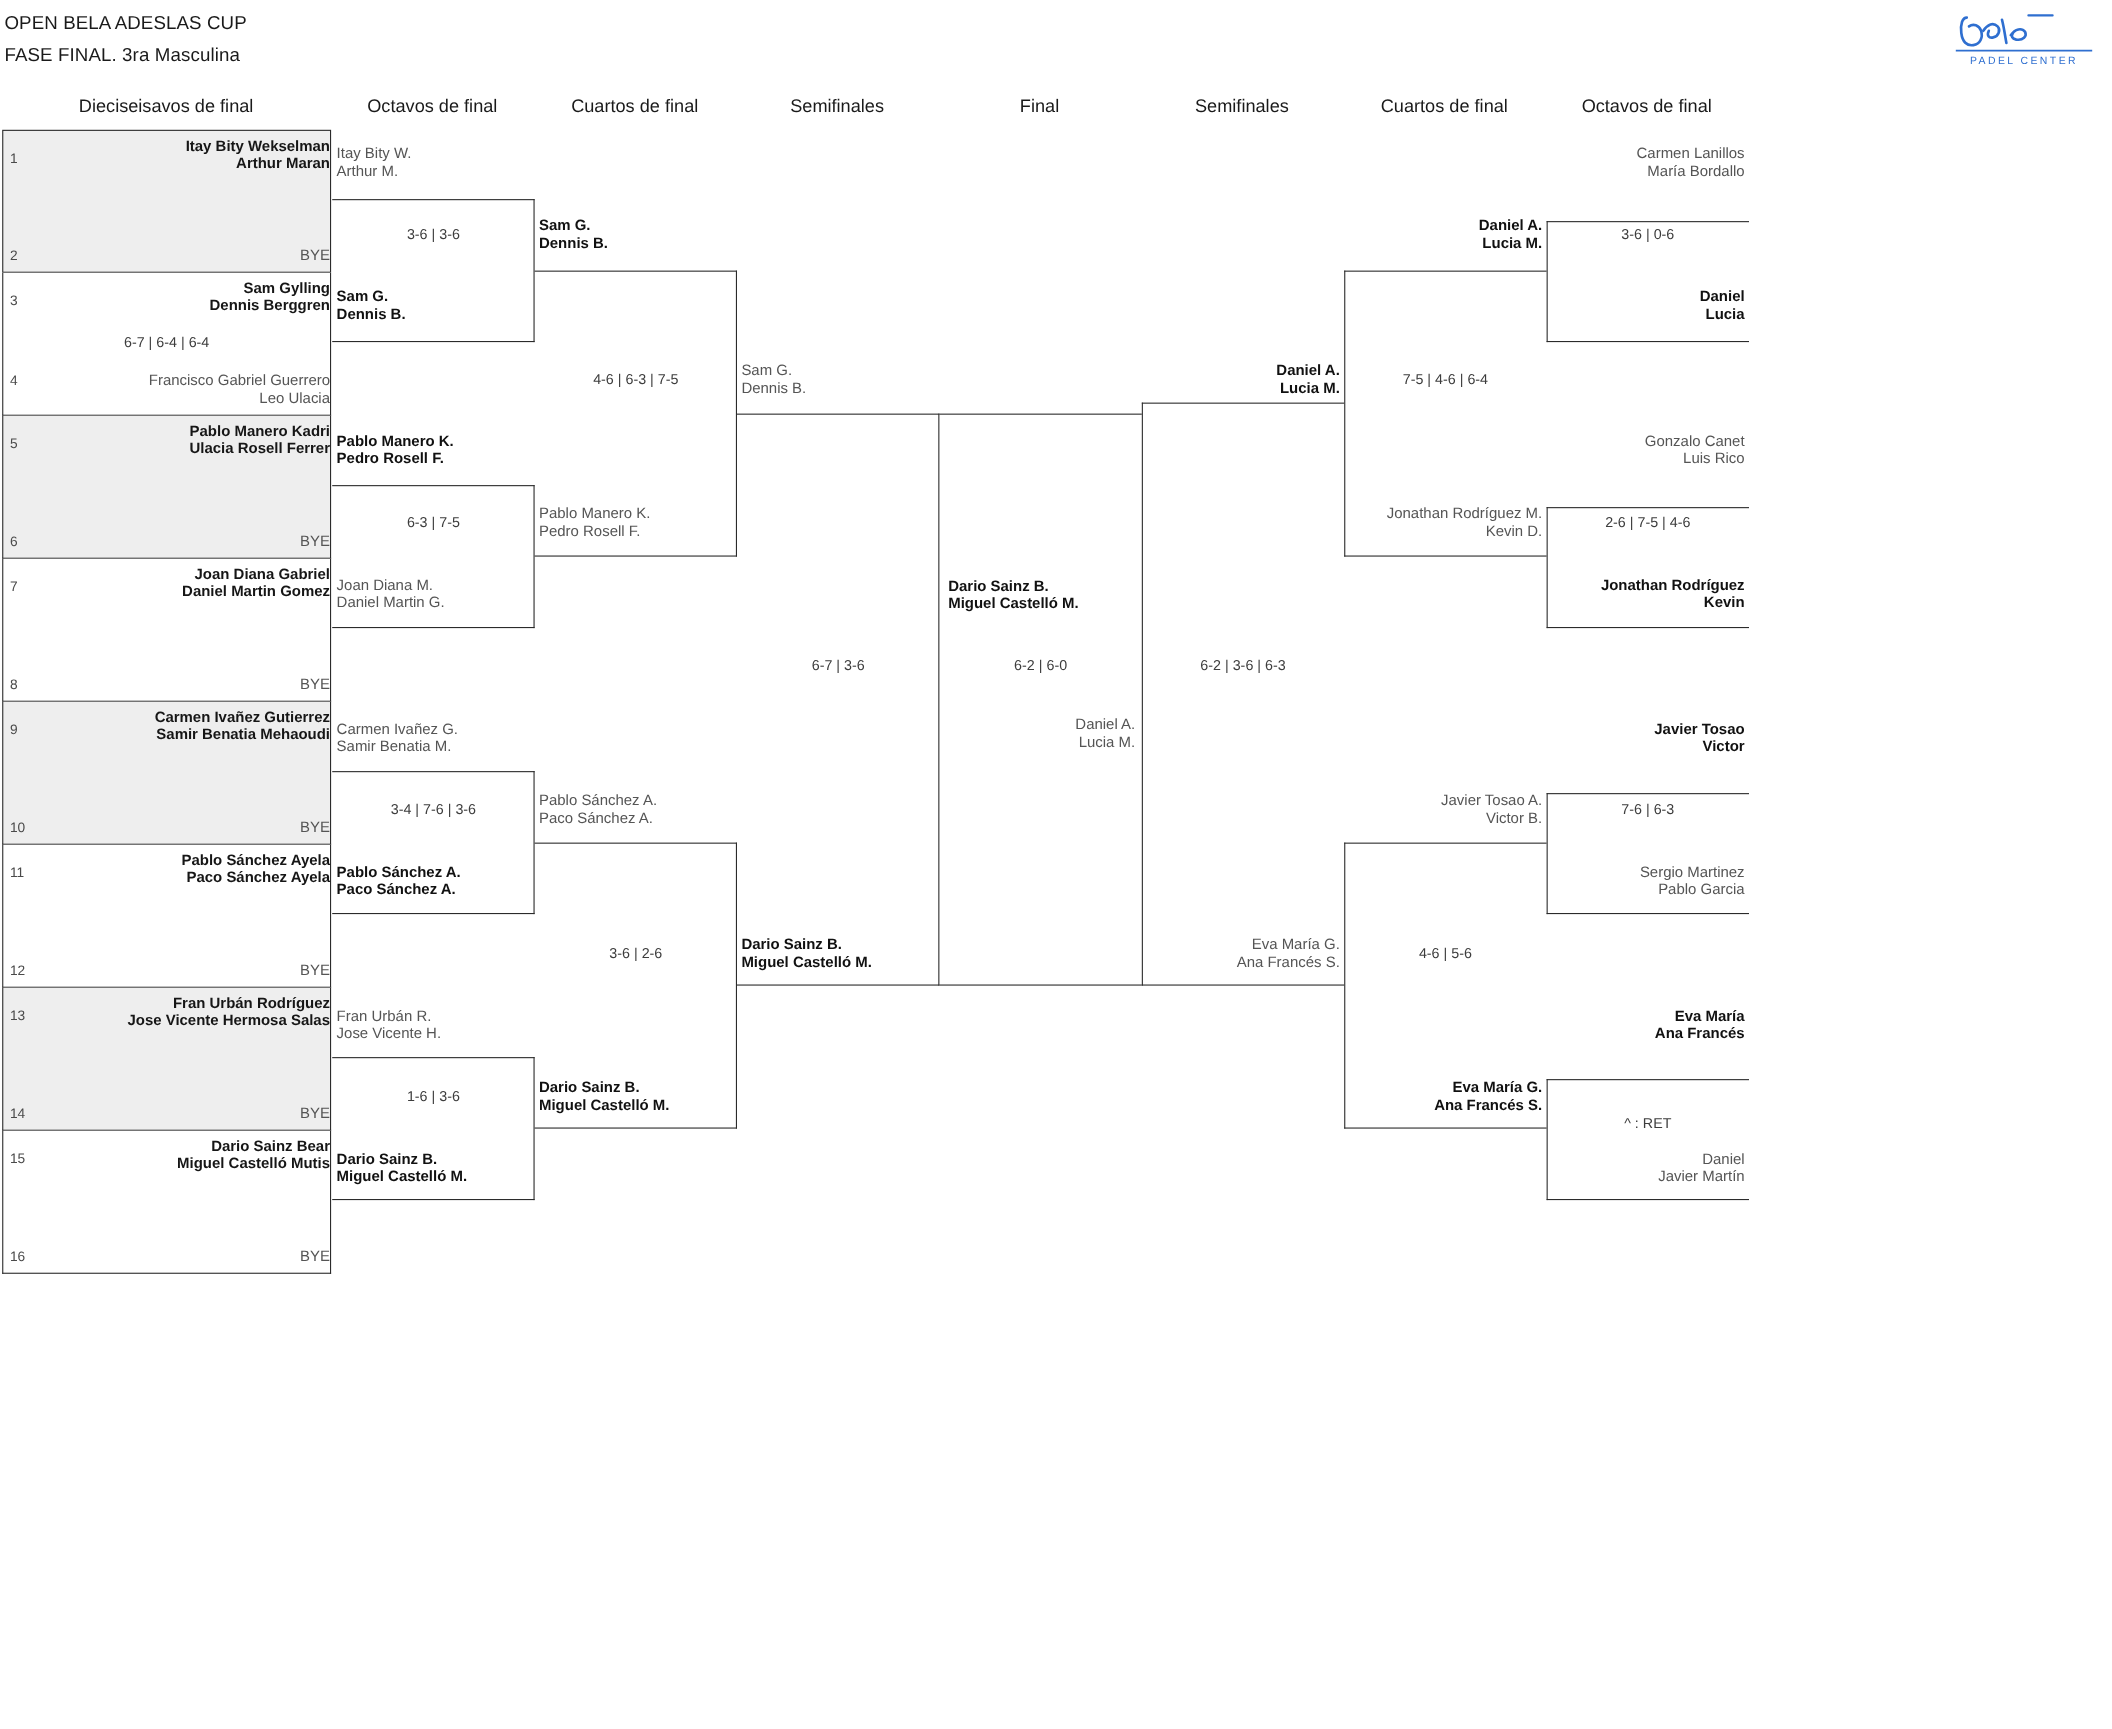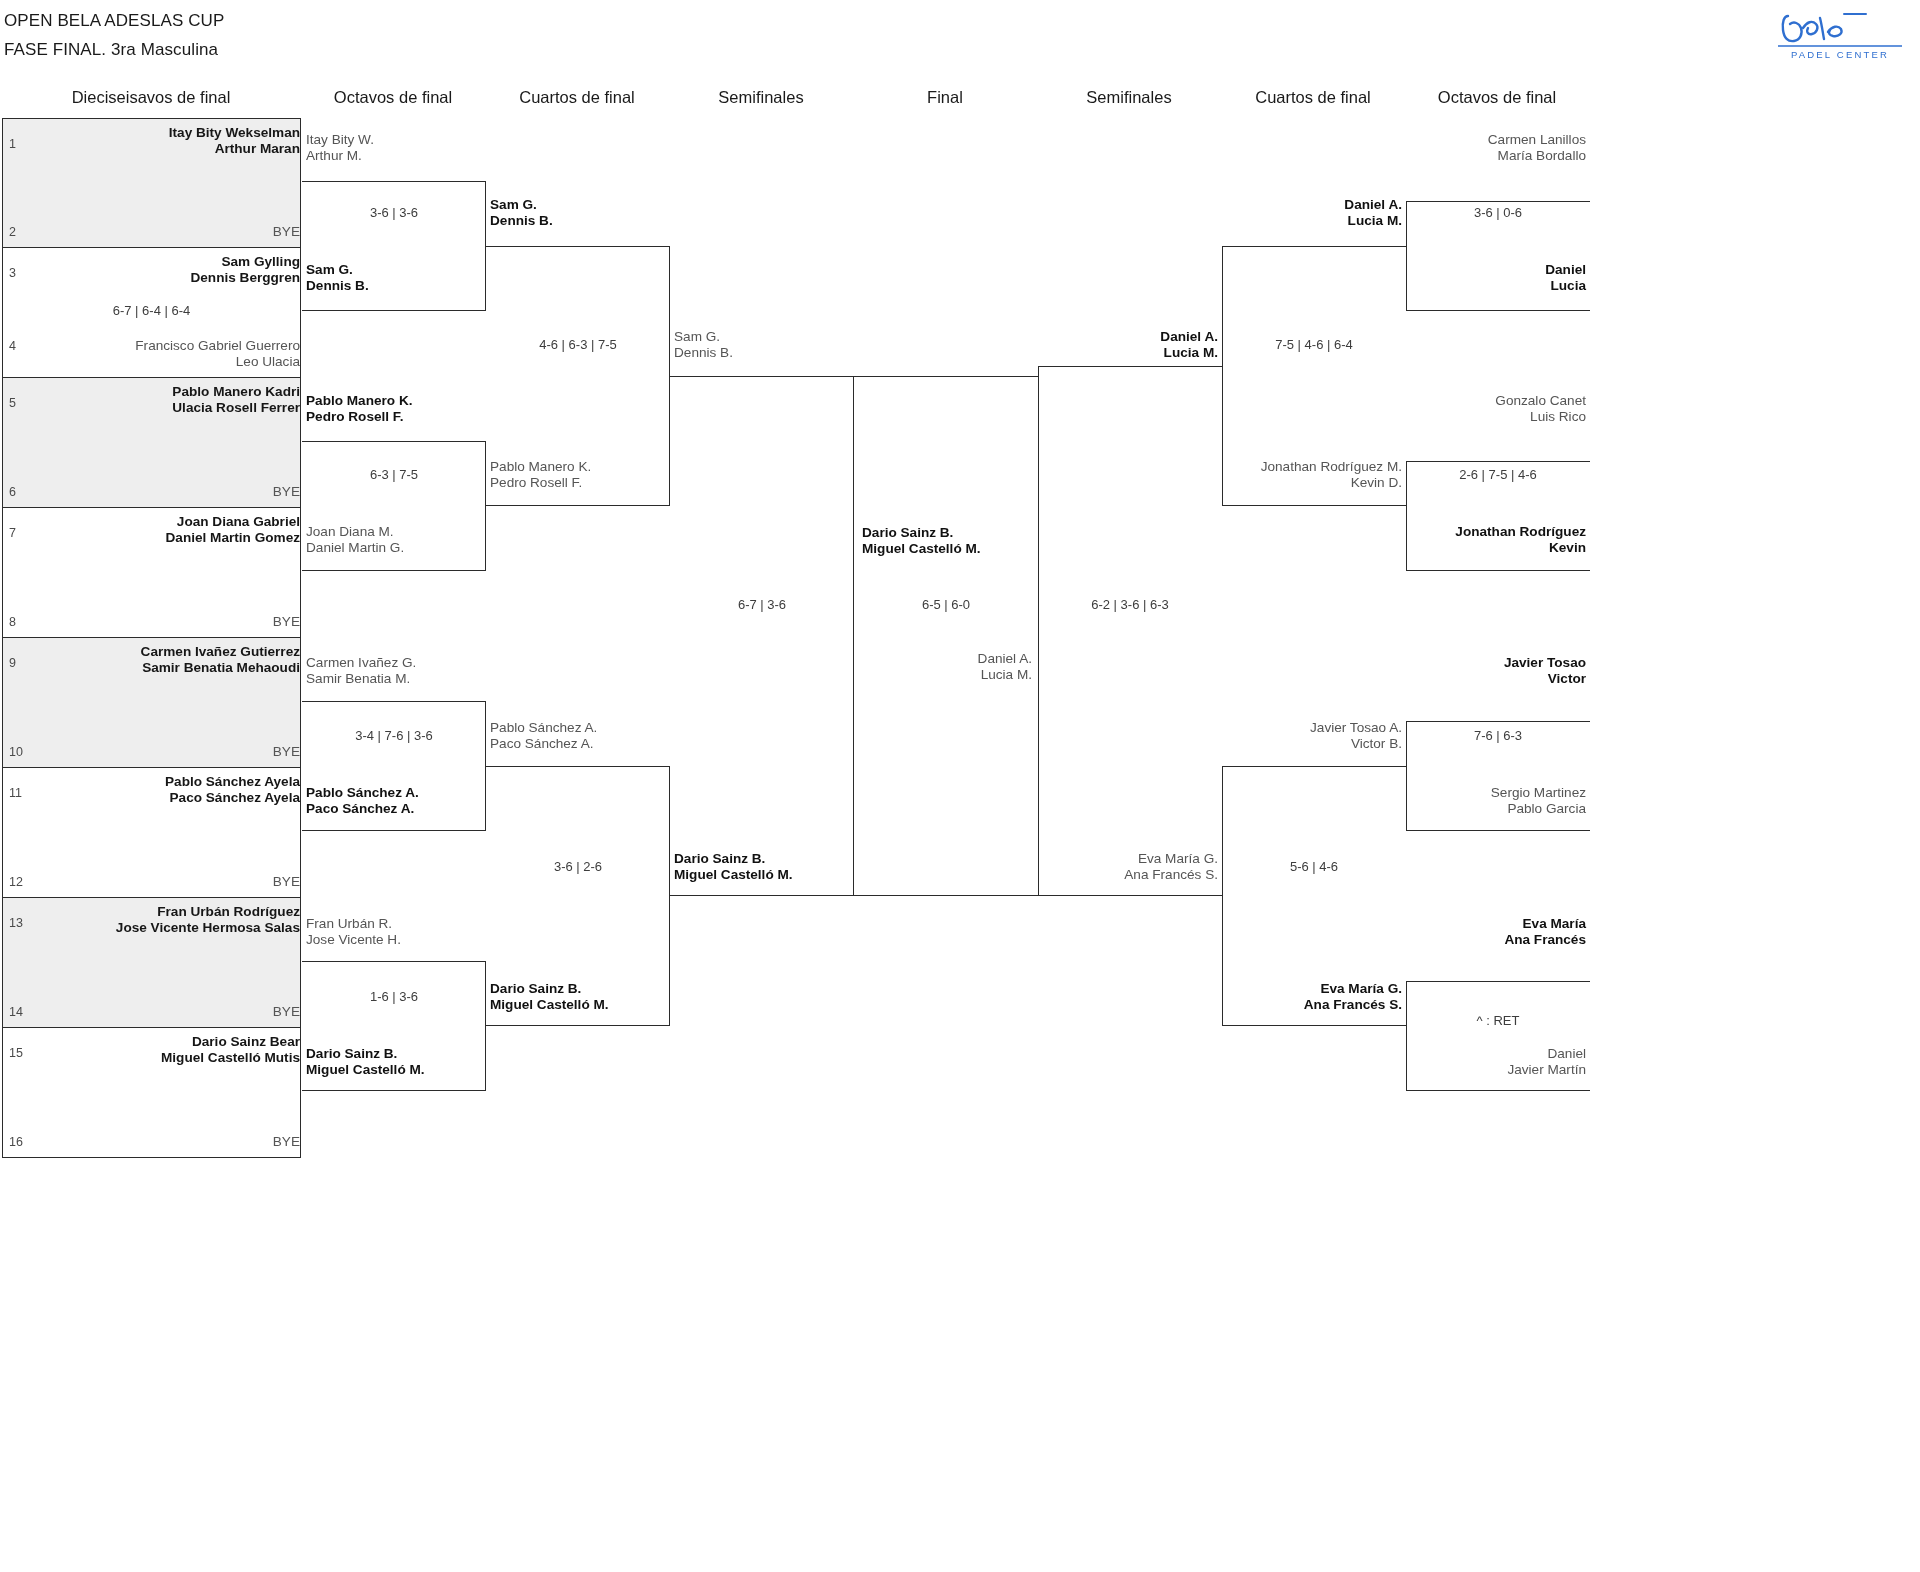--- a/index.html
+++ b/index.html
@@ -353,21 +353,21 @@
   <div class="pair-lbl win" style="left:674px;top:851px;">
     <div>Dario Sainz B.</div>
     <div>Miguel Castelló M.</div>
   </div>
 
   <div class="bk no-left no-right" style="left:854px;top:376px;width:184px;height:520px;"></div>
   <div class="pair-lbl win" style="left:862px;top:525px;">
     <div>Dario Sainz B.</div>
     <div>Miguel Castelló M.</div>
   </div>
-  <div class="score-lbl" style="left:946px;top:597px;">6-5 | 6-0</div>
+  <div class="score-lbl" style="left:946px;top:597px;">6-2 | 6-0</div>
   <div class="pair-lbl lose right" style="left:1032px;top:651px;">
     <div>Daniel A.</div>
     <div>Lucia M.</div>
   </div>
 
   <div class="bk no-right" style="left:1038px;top:366px;width:184px;height:530px;"></div>
   <div class="pair-lbl win right" style="left:1218px;top:329px;">
     <div>Daniel A.</div>
     <div>Lucia M.</div>
   </div>
@@ -386,21 +386,21 @@
   <div class="pair-lbl lose right" style="left:1402px;top:459px;">
     <div>Jonathan Rodríguez M.</div>
     <div>Kevin D.</div>
   </div>
 
   <div class="bk no-right" style="left:1222px;top:766px;width:184px;height:260px;"></div>
   <div class="pair-lbl lose right" style="left:1402px;top:720px;">
     <div>Javier Tosao A.</div>
     <div>Victor B.</div>
   </div>
-  <div class="score-lbl" style="left:1314px;top:859px;">5-6 | 4-6</div>
+  <div class="score-lbl" style="left:1314px;top:859px;">4-6 | 5-6</div>
   <div class="pair-lbl win right" style="left:1402px;top:981px;">
     <div>Eva María G.</div>
     <div>Ana Francés S.</div>
   </div>
 
   <div class="bk no-right" style="left:1406px;top:201px;width:184px;height:110px;"></div>
   <div class="pair-lbl lose right" style="left:1586px;top:132px;">
     <div>Carmen Lanillos</div>
     <div>María Bordallo</div>
   </div>

